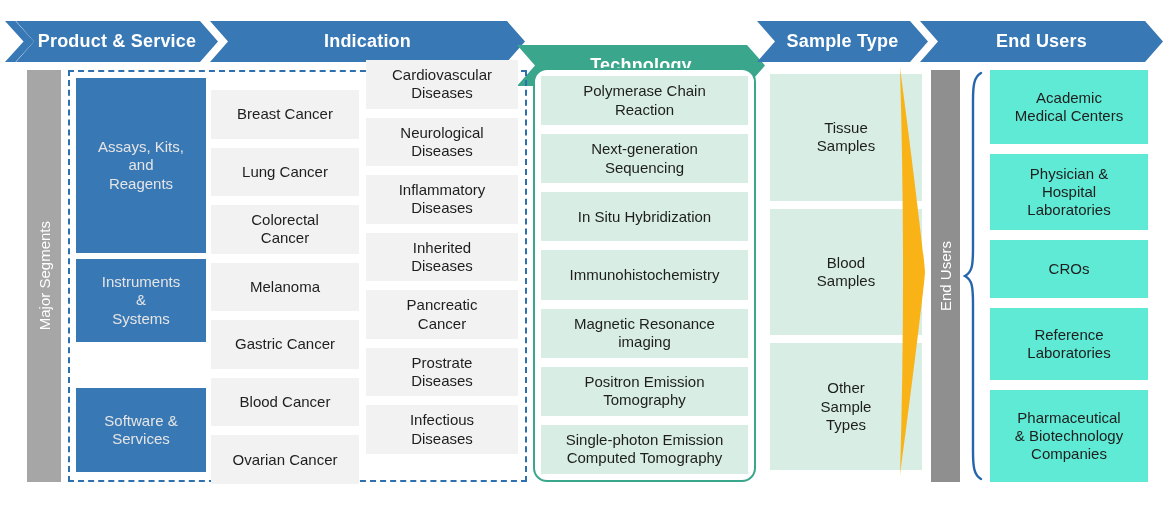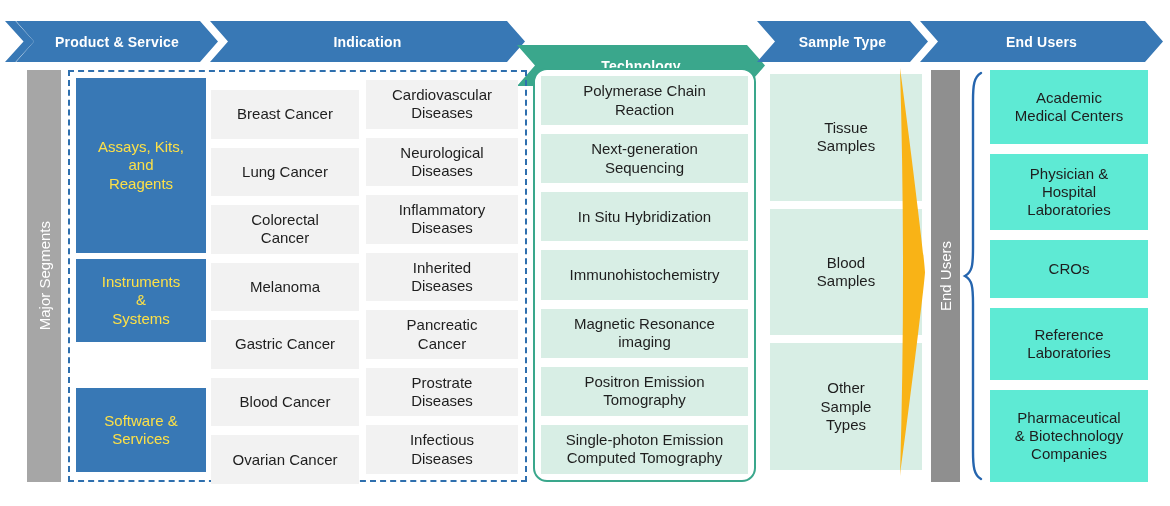--- a/index.html
+++ b/index.html
@@ -1,21 +1,21 @@
 <!DOCTYPE html>
 <html><head>
 <meta charset="utf-8">
 <style>
   html,body{margin:0;padding:0;background:#ffffff;}
   body{font-family:"Liberation Sans", sans-serif;}
   .canvas{position:relative;width:1170px;height:506px;background:#fff;overflow:hidden;}
 
   
   .band{position:absolute;top:21px;height:41px;display:flex;align-items:center;justify-content:center;
-        color:#fff;font-weight:bold;font-size:14px;letter-spacing:.2px;
+        color:#fff;font-weight:bold;font-size:18px;letter-spacing:.2px;
         clip-path:polygon(0 0, calc(100% - 18px) 0, 100% 50%, calc(100% - 18px) 100%, 0 100%, 18px 50%);}
   .band.blue{background:#3878b5;}
   .band.teal{background:#3aa78c;}
   .lead-chevron{position:absolute;top:21px;left:5px;width:29px;height:41px;background:#3878b5;
         clip-path:polygon(0 0, 36% 0, 100% 50%, 36% 100%, 0 100%, 64% 50%);}
 
   
   .rail{position:absolute;top:70px;height:412px;display:flex;align-items:center;justify-content:center;
         color:#fff;font-size:15px;}
   .rail span{writing-mode:vertical-rl;transform:rotate(180deg);white-space:nowrap;}
@@ -26,25 +26,25 @@
   .dashed-box{position:absolute;left:68px;top:70px;width:459px;height:412px;
         border:2px dashed #2e6fae;box-sizing:border-box;}
 
   
   .col{position:absolute;display:flex;flex-direction:column;}
   .box{display:flex;align-items:center;justify-content:center;text-align:center;
        white-space:pre-line;font-size:15px;line-height:1.22;color:#1e1e1e;padding:2px 4px;box-sizing:border-box;}
   .box.gray{background:#f2f2f2;}
   .box.mint{background:#d8eee5;}
   .box.lblue{background:#5eead4;}
-  .box.bluebig{background:#3878b5;color:#fde047;}
+  .box.bluebig{background:#3878b5;color:#e5e5e5;}
 
   .col.product{left:76px;top:78px;width:130px;height:394px;gap:6px;}
   .col.ind1{left:211px;top:90px;width:148px;height:394px;gap:9px;}
-  .col.ind2{left:366px;top:80px;width:152px;height:394px;gap:9px;}
+  .col.ind2{left:366px;top:60px;width:152px;height:394px;gap:9px;}
   .col.ind1 .box,.col.ind2 .box,.col.tech .box{flex:1;}
 
   .tech-frame{position:absolute;left:533px;top:68px;width:223px;height:414px;box-sizing:border-box;
         border:2px solid #3aa78c;border-radius:14px;background:#fff;}
   .col.tech{left:541px;top:76px;width:207px;height:398px;gap:9px;}
 
   .col.sample{left:770px;top:74px;width:152px;height:396px;gap:8px;}
   .col.sample .box{flex:1;}
 
   .col.endusers{left:990px;top:70px;width:158px;height:412px;gap:10px;}

